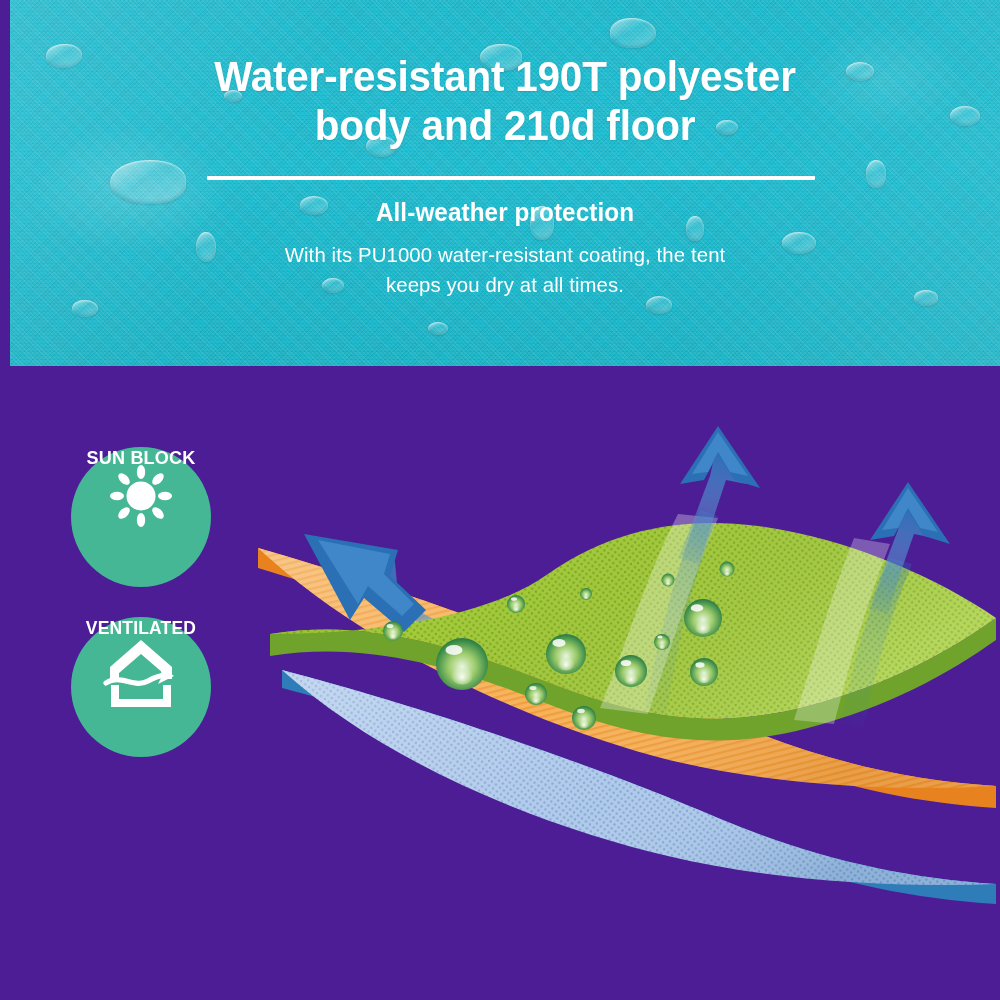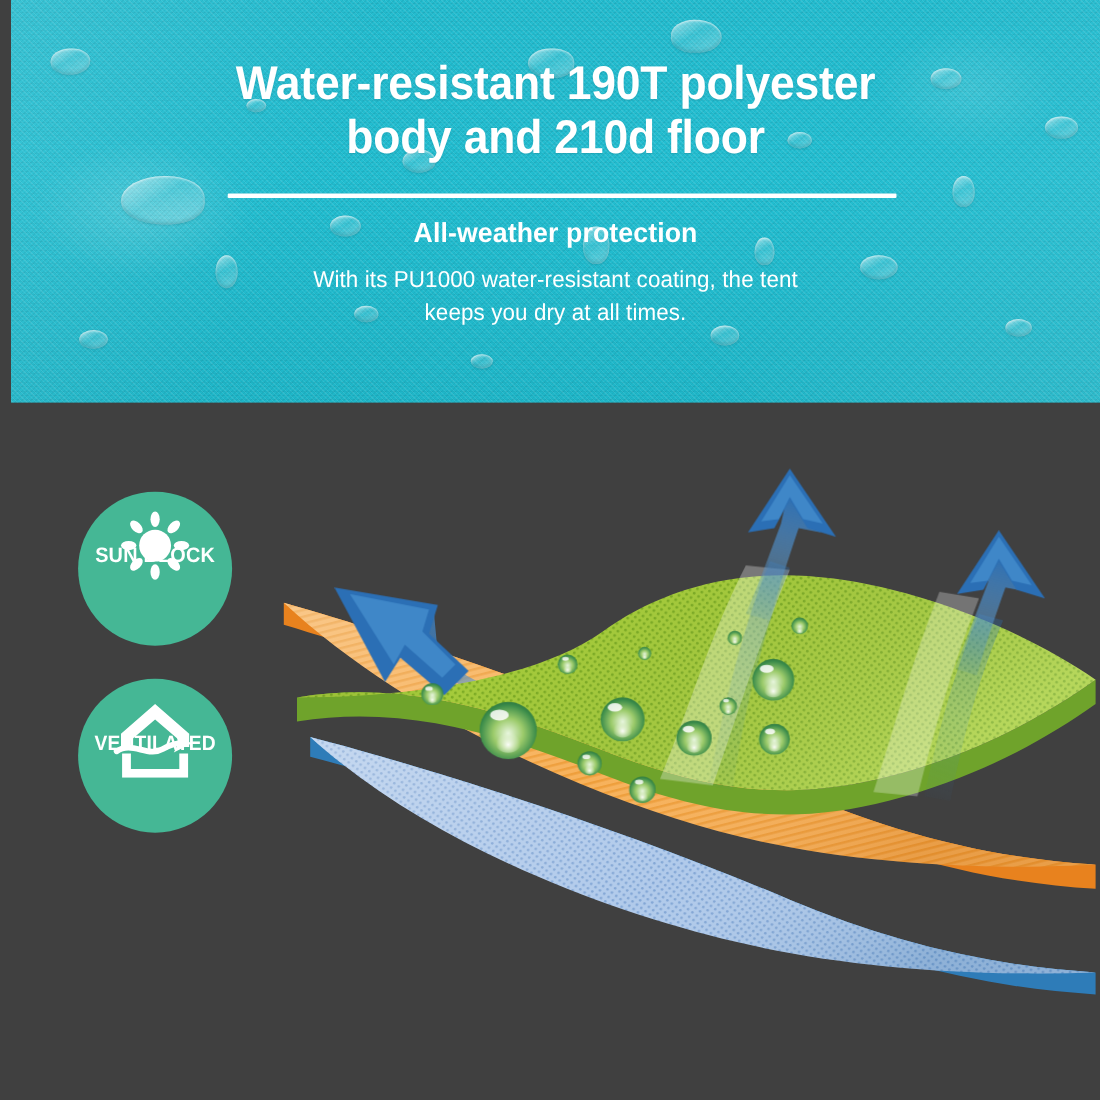--- a/index.html
+++ b/index.html
@@ -4,21 +4,21 @@
 <title>Water-resistant 190T polyester</title>
 <style>
   html,body{margin:0;padding:0;}
   body{
     width:1000px;height:1000px;
     background:#ffffff;
     font-family:"Liberation Sans","DejaVu Sans",sans-serif;
     overflow:hidden;
     position:relative;
   }
-  #page{position:relative;width:1000px;height:1000px;background:#404040;overflow:hidden;}
+  #page{position:relative;width:1000px;height:1000px;background:#4c1d95;overflow:hidden;}
 
   
   .banner{
     position:absolute;left:10px;top:0;width:990px;height:366px;
     overflow:hidden;
     background:
       radial-gradient(ellipse 140px 90px at 12% 52%, rgba(255,255,255,.16), rgba(255,255,255,0) 70%),
       radial-gradient(ellipse 120px 80px at 88% 22%, rgba(255,255,255,.10), rgba(255,255,255,0) 70%),
       linear-gradient(180deg,#23BCCF 0%,#22BED1 45%,#1FB6C8 100%);
   }
@@ -68,21 +68,21 @@
     position:absolute;left:0;top:240px;width:990px;text-align:center;
     color:#ffffff;font-size:21px;line-height:30px;font-weight:normal;
     letter-spacing:.1px;white-space:pre-line;
     transform:scaleX(.97);
   }
 
   
   .badge{
     position:absolute;border-radius:50%;
     background:#45B795;
-    display:flex;flex-direction:column;align-items:center;justify-content:center;
+    display:flex;flex-direction:column;align-items:center;justify-content:flex-start;
   }
   .badge .glyph{
     position:absolute;left:0;right:0;display:flex;align-items:center;justify-content:center;
   }
   .badge .blabel{
     position:relative;width:100%;text-align:center;color:#ffffff;
     font-weight:bold;letter-spacing:.2px;white-space:pre-line;
   }
 
   #badge-sun{left:71px;top:447px;width:140px;height:140px;}

